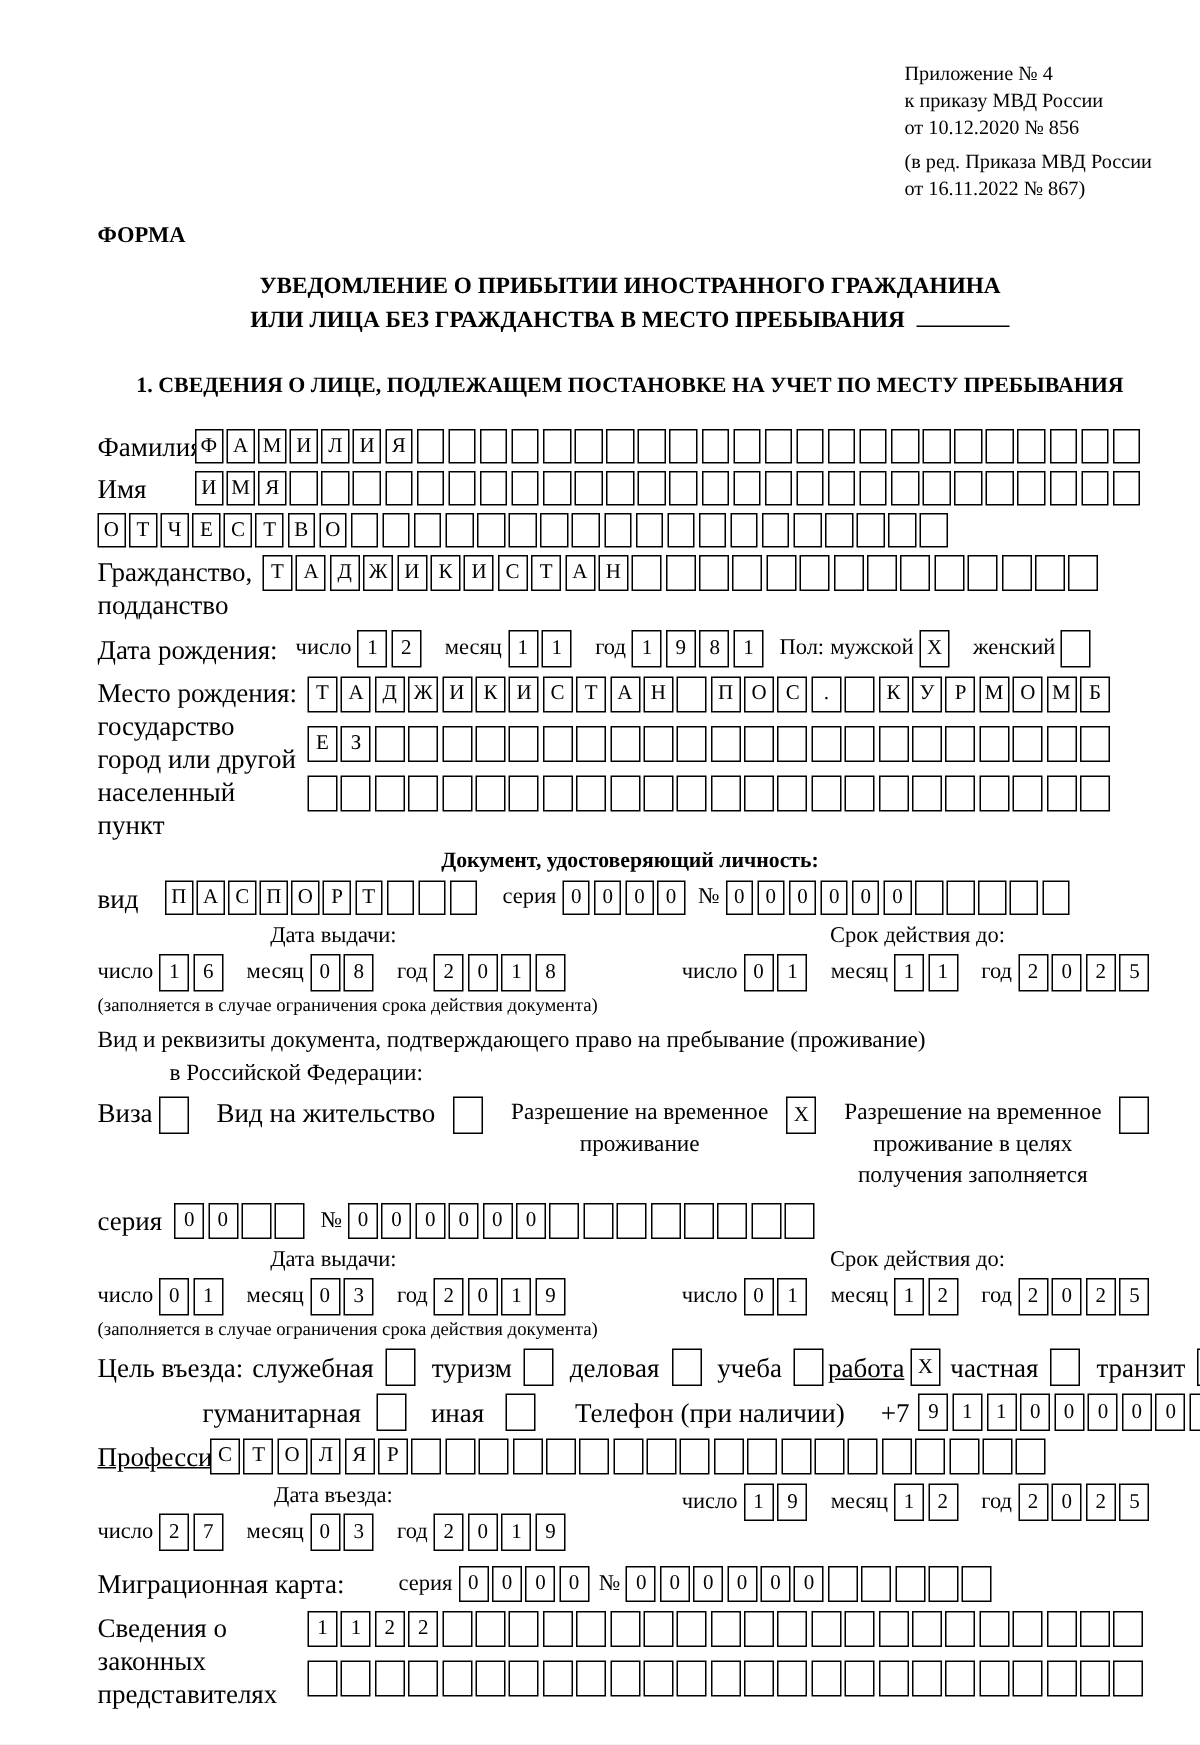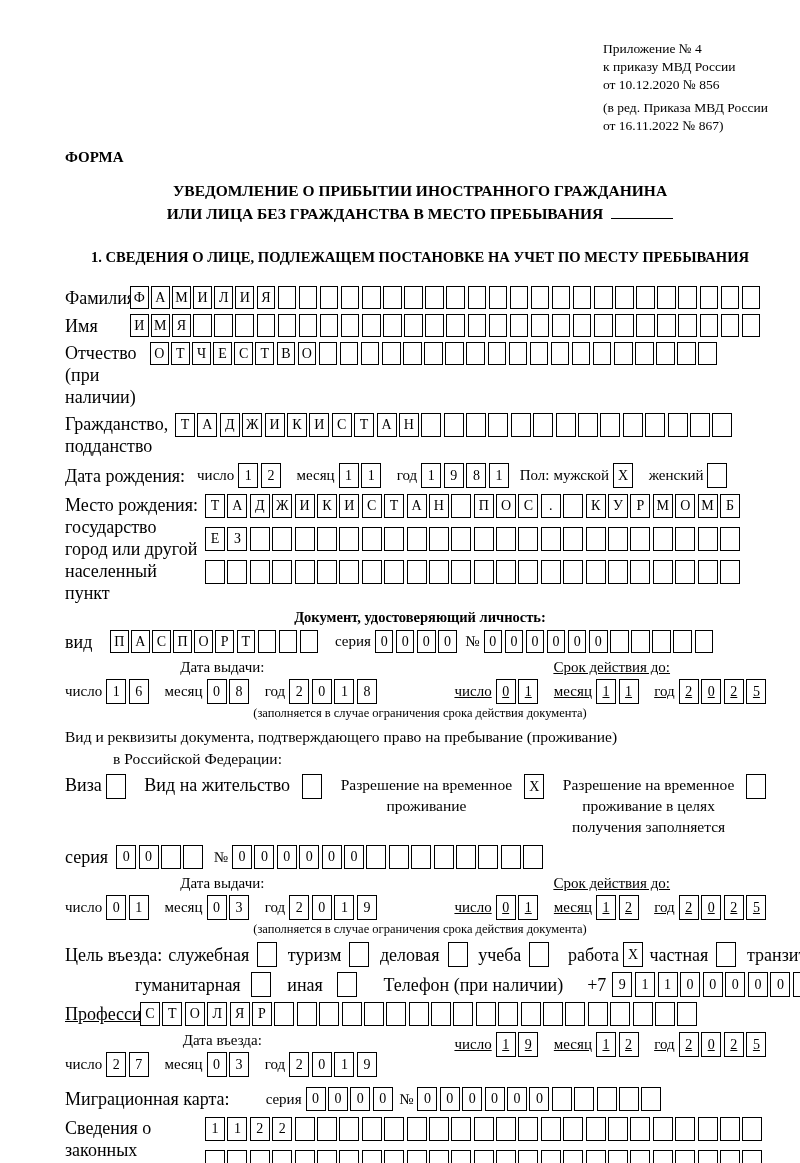--- a/index.html
+++ b/index.html
@@ -26,26 +26,26 @@
     border:1.6px solid #000; margin-right:2.6px;
     display:flex; align-items:center; justify-content:center;
     font-size:14px; background:#fff;
   }
   .lg .cell { width:20px; margin-right:2.4px; height:24px; }
   .cb .cell { width:20px; height:25px; }
   .mb9 { margin-bottom:9px; }
 
   .dpair { display:flex; width:100%; margin-top:6px; }
   .dgroup { flex:none; }
-  .dg-right { margin-left:auto; margin-right:6px;text-decoration:underline; }
+  .dg-right { margin-left:auto; margin-right:6px; }
   .dhead { text-align:center; font-size:15px; margin-bottom:3px; }
   .drow { display:flex; align-items:center; }
   .dlbl { font-size:15px; margin-right:4px; }
   .ml { margin-left:13px; }
-  .note { font-size:12.5px; text-align:center; margin:2px 0 5px 0; }
+  .note { font-size:12.5px; text-align:left; margin:2px 0 5px 0; }
   .intro { font-size:15.5px; line-height:22px; }
   .mlabel { text-align:center; font-size:15.5px; line-height:21px; } .gap16 { width:16px; flex:none; }
 </style>
 </head>
 <body>
 
 <div class="page">
 
   <div class="hdr">
     <div>Приложение № 4</div>
@@ -131,24 +131,20 @@
         <span class="cell"></span>
         <span class="cell"></span>
         <span class="cell"></span>
         <span class="cell"></span>
         <span class="cell"></span>
         <span class="cell"></span>
       </span>
   </div>
 
   <div class="row top">
-    <span class="lbl w85">
-      <div>Отчество</div>
-      <div>(при наличии)</div>
-    </span>
     <span class="cells">
         <span class="cell">О</span>
         <span class="cell">Т</span>
         <span class="cell">Ч</span>
         <span class="cell">Е</span>
         <span class="cell">С</span>
         <span class="cell">Т</span>
         <span class="cell">В</span>
         <span class="cell">О</span>
         <span class="cell"></span>
@@ -531,21 +527,21 @@
         <span class="cell"></span>
       </span>
     <span class="lbl" style="margin-left:8px;">деловая</span>
     <span class="cells cb" style="margin-left:8px;">
         <span class="cell"></span>
       </span>
     <span class="lbl" style="margin-left:8px;">учеба</span>
     <span class="cells cb" style="margin-left:8px;">
         <span class="cell"></span>
       </span>
-    <span class="lbl" style="margin-left:16px;">работа</span>
+    <span class="lbl" style="margin-left:0;text-decoration:underline;">работа</span>
     <span class="cells cb" style="margin-left:4px;">
         <span class="cell">X</span>
       </span>
     <span class="lbl" style="margin-left:4px;">частная</span>
     <span class="cells cb" style="margin-left:8px;">
         <span class="cell"></span>
       </span>
     <span class="lbl" style="margin-left:8px;">транзит</span>
     <span class="cells cb" style="margin-left:8px;">
         <span class="cell"></span>

